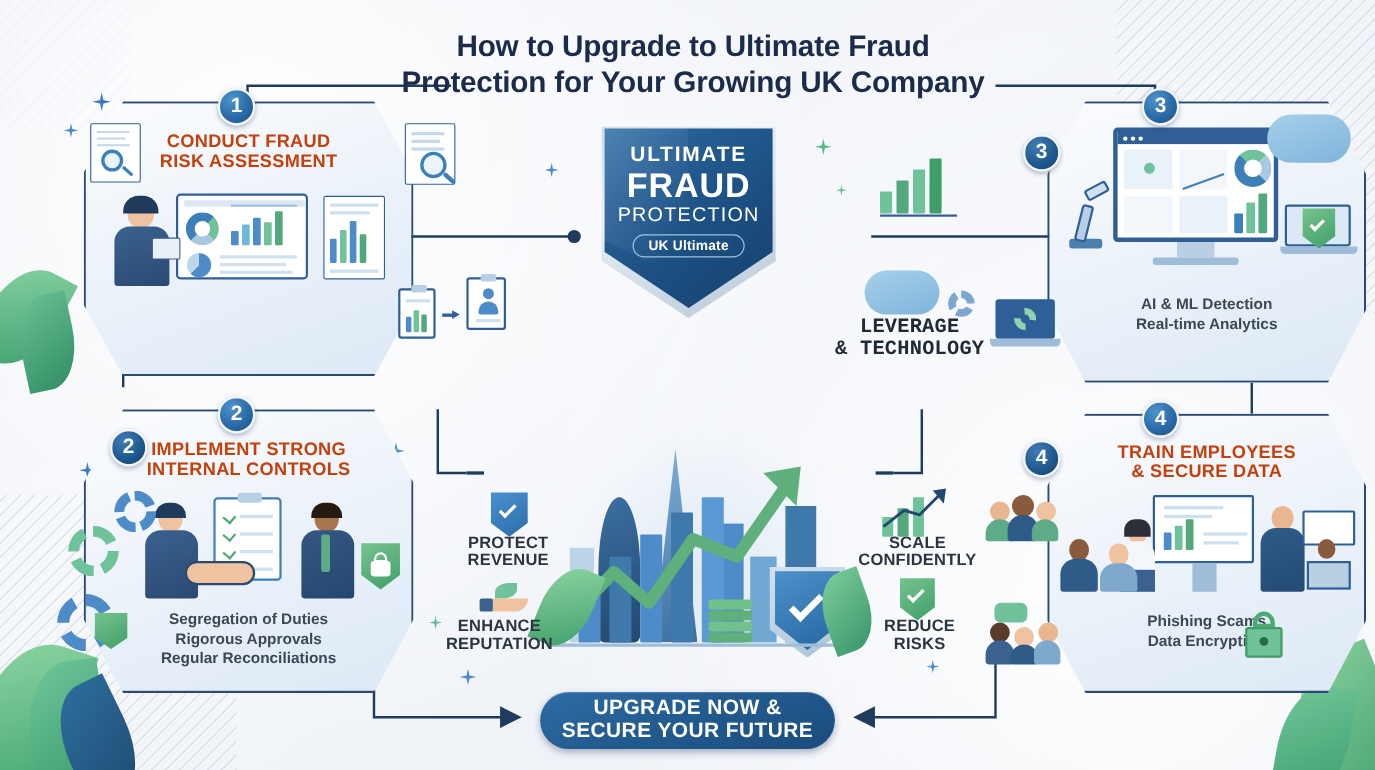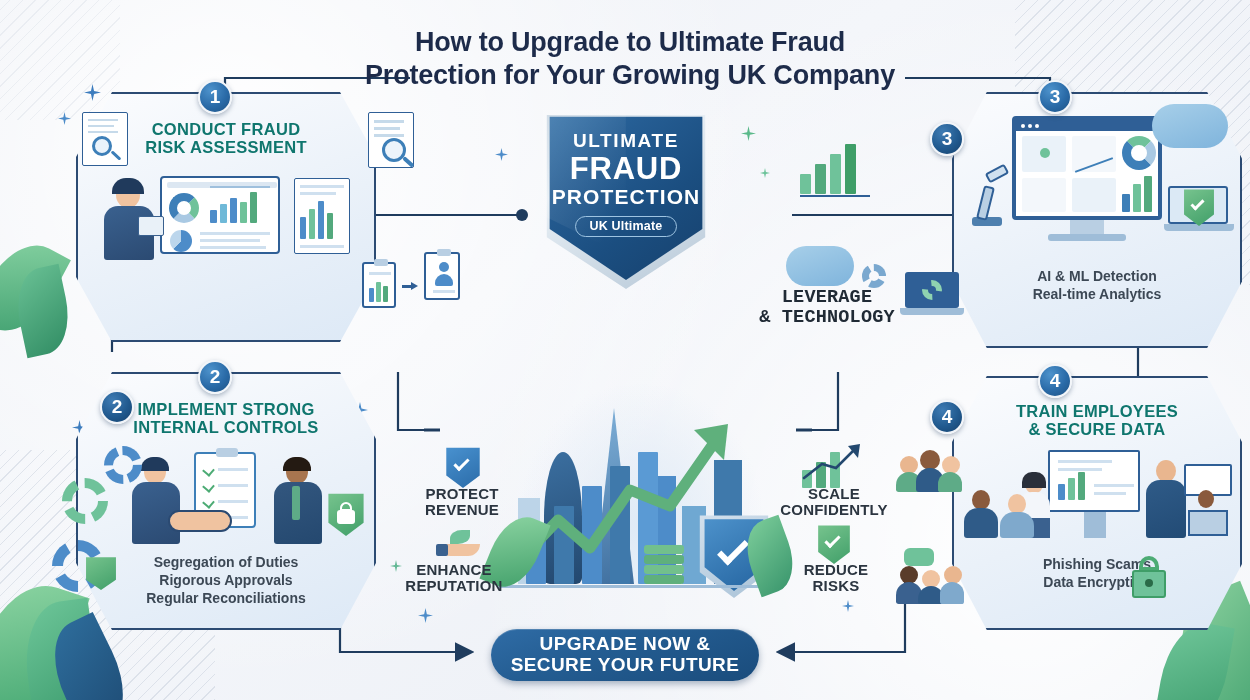--- a/index.html
+++ b/index.html
@@ -37,21 +37,21 @@
   .hexcard { position:absolute; }
   .hexcard .hexbg {
     position:absolute; inset:0;
     background:linear-gradient(160deg,#fbfcfe 0%,#eaf1f9 55%,#dde9f6 100%);
     border:2px solid #2c4b73;
     clip-path:polygon(12% 0%,88% 0%,100% 26%,100% 74%,88% 100%,12% 100%,0% 74%,0% 26%);
   }
   .hexcard .hexinner { position:absolute; inset:0; display:flex; flex-direction:column;
     align-items:center; padding:14px 26px 10px; }
 
-  .card-title { font-weight:bold; color:#0f766e; text-align:center;
+  .card-title { font-weight:bold; color:#c2410c; text-align:center;
     letter-spacing:.3px; line-height:1.12; text-transform:uppercase; }
   .bullets { text-align:center; color:#3c4855; line-height:1.28; font-weight:600; }
   .bullets div { white-space:nowrap; }
 
   
   .badge { position:absolute; border-radius:50%;
     background:radial-gradient(circle at 35% 28%, #4e93cc 0%, #2a6ba8 55%, #1d5183 100%);
     color:#fff; display:flex; align-items:center; justify-content:center;
     font-weight:bold; border:2px solid #f2f5f9;
     box-shadow:0 2px 5px rgba(25,55,90,.35); }
@@ -71,21 +71,21 @@
   .shield-in { position:absolute; left:7px; top:6px; right:7px; bottom:9px;
     background:linear-gradient(140deg,#2f6fa8 0%,#255d93 30%,#1b4e80 62%,#16406c 100%);
     clip-path:polygon(50% 100%,4% 70%,4% 4%,96% 4%,96% 70%); }
   .shield-gloss { position:absolute; left:7px; top:6px; width:46%; bottom:9px;
     background:linear-gradient(120deg, rgba(255,255,255,.16), rgba(255,255,255,0) 75%);
     clip-path:polygon(0% 0%,100% 0%,100% 86%,0% 62%); }
   .shield-txt { position:absolute; inset:0; display:flex; flex-direction:column;
     align-items:center; justify-content:flex-start; padding-top:26px; color:#fff; }
   .sh-1 { font-size:19px; font-weight:bold; letter-spacing:1.6px; }
   .sh-2 { font-size:31px; font-weight:bold; letter-spacing:.8px; margin-top:-1px; }
-  .sh-3 { font-size:21px; font-weight:bold; letter-spacing:1.1px; margin-top:-2px; }
+  .sh-3 { font-size:18px; font-weight:normal; letter-spacing:1.1px; margin-top:-2px; }
   .sh-pill { margin-top:7px; border:1.6px solid #9ec4e2; border-radius:999px;
     padding:2px 13px 3px; font-size:12.5px; font-weight:bold; letter-spacing:.2px; }
 
   
   .cta { position:absolute; left:491px; top:629px; width:268px; height:52px;
     border-radius:26px;
     background:linear-gradient(160deg,#2f6ca6 0%,#245d92 40%,#1a4c7c 100%);
     box-shadow:0 3px 7px rgba(20,50,85,.35), inset 0 1px 0 rgba(255,255,255,.18);
     display:flex; flex-direction:column; align-items:center; justify-content:center;
     color:#fff; font-weight:bold; line-height:1.1; letter-spacing:.4px; }

